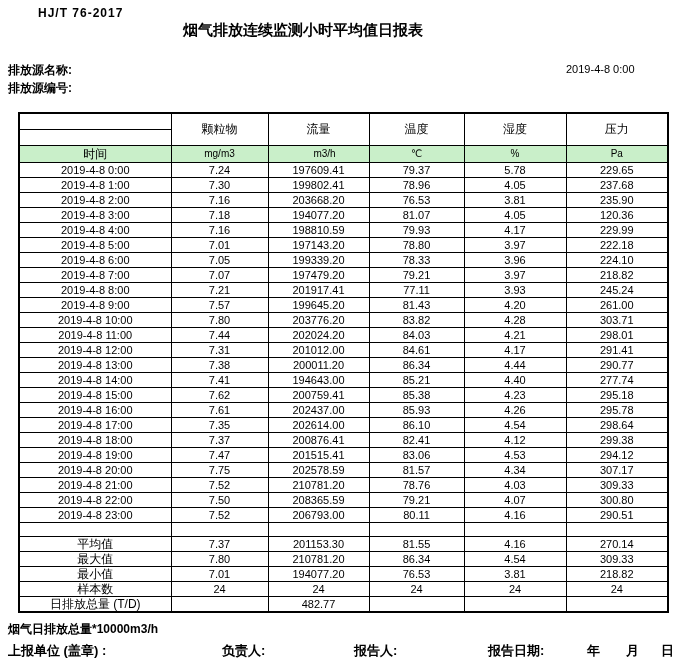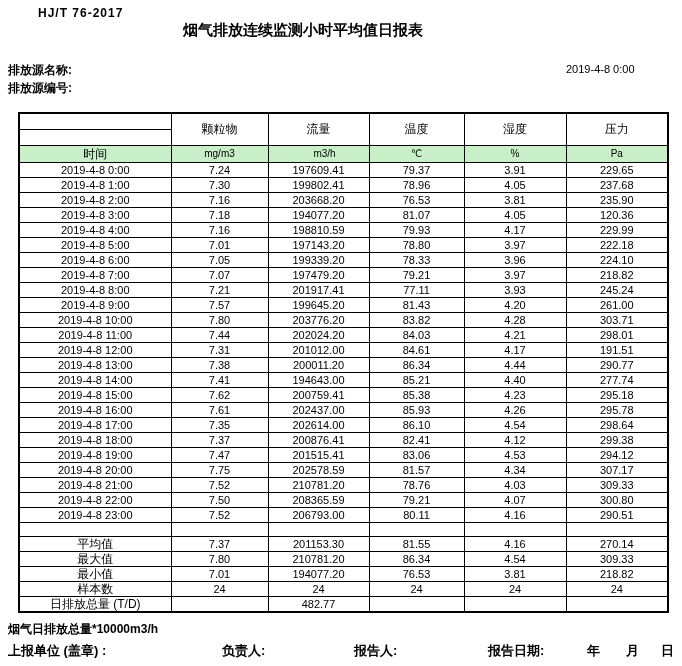--- a/index.html
+++ b/index.html
@@ -79,21 +79,21 @@
       <td class="unit" style="background: rgb(201, 239, 201);">%</td>
       <td class="unit" style="background: rgb(201, 239, 201);">Pa</td>
     </tr>
   </thead>
   <tbody id="data-body">
       <tr>
         <td>2019-4-8 0:00</td>
         <td>7.24</td>
         <td>197609.41</td>
         <td>79.37</td>
-        <td>3.91</td>
+        <td>5.78</td>
         <td>229.65</td>
       </tr>
       <tr>
         <td>2019-4-8 1:00</td>
         <td>7.30</td>
         <td>199802.41</td>
         <td>78.96</td>
         <td>4.05</td>
         <td>237.68</td>
       </tr>
@@ -176,21 +176,21 @@
         <td>84.03</td>
         <td>4.21</td>
         <td>298.01</td>
       </tr>
       <tr>
         <td>2019-4-8 12:00</td>
         <td>7.31</td>
         <td>201012.00</td>
         <td>84.61</td>
         <td>4.17</td>
-        <td>191.51</td>
+        <td>291.41</td>
       </tr>
       <tr>
         <td>2019-4-8 13:00</td>
         <td>7.38</td>
         <td>200011.20</td>
         <td>86.34</td>
         <td>4.44</td>
         <td>290.77</td>
       </tr>
       <tr>

